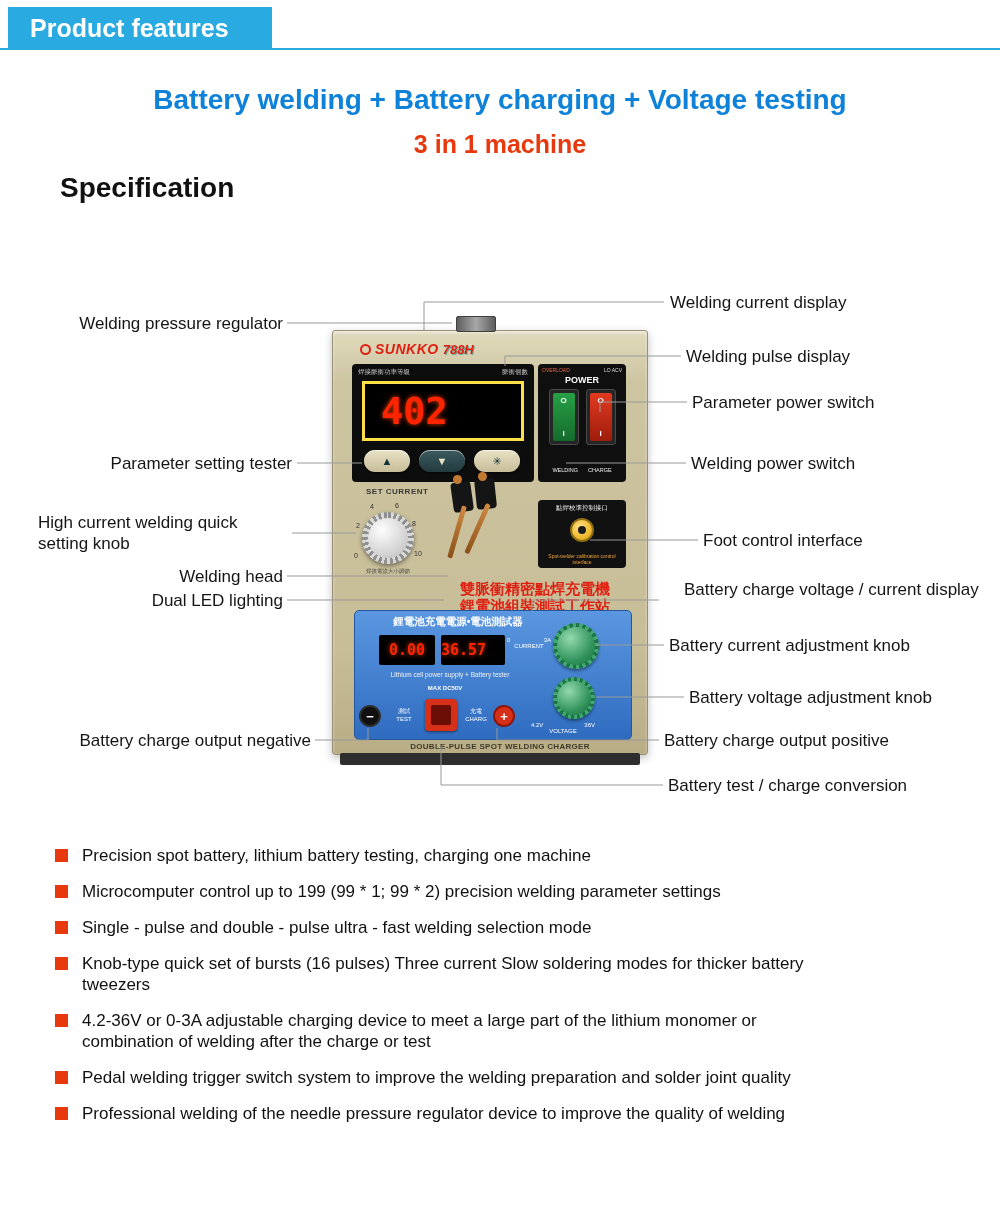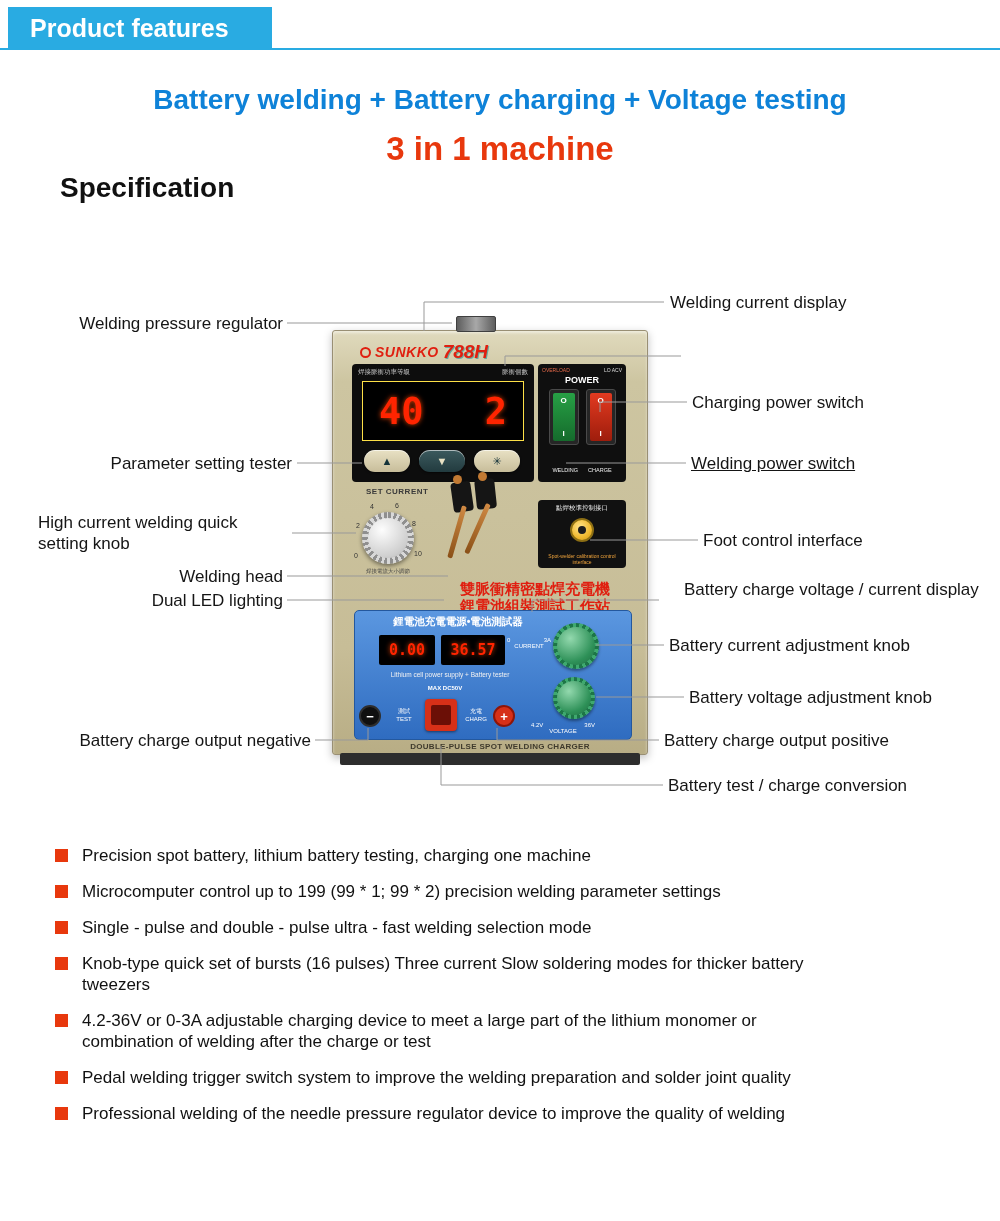--- a/index.html
+++ b/index.html
@@ -4,21 +4,21 @@
 <style>
   html,body{margin:0;padding:0;background:#fff;}
   body{font-family:"Liberation Sans",sans-serif;}
   .page{position:relative;width:1000px;height:1221px;margin:0 auto;background:#fff;overflow:hidden;}
 
   
   .banner{position:absolute;left:8px;top:7px;width:264px;height:43px;background:#29abe2;color:#fff;
           font-size:25px;font-weight:bold;line-height:43px;padding-left:22px;box-sizing:border-box;}
   .banner-rule{position:absolute;left:0;top:48px;width:1000px;height:2px;background:#29abe2;}
   .title-main{position:absolute;left:0;top:84px;width:1000px;text-align:center;font-size:28px;font-weight:bold;color:#0e82d8;margin:0;}
-  .title-sub{position:absolute;left:0;top:130px;width:1000px;text-align:center;font-size:33px;font-weight:bold;color:#e8380d;margin:0;}
+  .title-sub{position:absolute;left:0;top:130px;width:1000px;text-align:center;font-size:25px;font-weight:bold;color:#e8380d;margin:0;}
   .title-section{position:absolute;left:60px;top:172px;font-size:28px;font-weight:bold;color:#111;margin:0;}
 
   
   .machine{position:absolute;left:332px;top:316px;width:316px;height:452px;}
   .m{position:absolute;box-sizing:border-box;}
   .seg{font-family:"DejaVu Sans Mono",monospace;color:#ff2400;font-weight:bold;text-shadow:0 0 5px rgba(255,70,0,.85);}
   .pbtn{width:46px;height:22px;border-radius:11px;background:linear-gradient(#e8e1c4,#c7bd9a);
         display:flex;align-items:center;justify-content:center;color:#14333a;font-size:11px;
         box-shadow:0 1px 2px rgba(0,0,0,.55), inset 0 1px 0 rgba(255,255,255,.6);}
   .swt{width:30px;height:56px;background:#262626;border:1px solid #4a4a4a;border-radius:3px;padding:3px;box-sizing:border-box;}
@@ -64,30 +64,30 @@
 
     <div class="m" style="left:0;top:14px;width:316px;height:425px;border:1px solid #998f74;border-radius:3px;
                 background:linear-gradient(180deg,#e0dabd,#cdc5a1 12%,#c7bd97 75%,#b8ad85);
                 box-shadow:inset 0 2px 3px rgba(255,255,255,.5), 0 3px 8px rgba(0,0,0,.25);"></div>
 
     <div class="m" style="left:124px;top:0;width:40px;height:16px;background:linear-gradient(90deg,#5d5d5d,#a8a8a8,#5d5d5d);border:1px solid #3f3f3f;border-radius:2px;"></div>
 
     <div class="m" style="left:28px;top:25px;display:flex;align-items:center;gap:4px;">
       <span style="display:inline-block;width:11px;height:11px;border:2.5px solid #e01f10;border-radius:50%;box-sizing:border-box;"></span>
       <span style="font-size:14px;font-weight:bold;font-style:italic;color:#e01f10;letter-spacing:.5px;">SUNKKO</span>
-      <span style="font-size:19px;font-weight:bold;font-style:italic;color:#e01f10;text-shadow:1px 1px 0 rgba(40,150,150,.65);">788H</span>
+      <span style="font-size:13px;font-weight:bold;font-style:italic;color:#e01f10;text-shadow:1px 1px 0 rgba(40,150,150,.65);">788H</span>
     </div>
 
     <div class="m" style="left:20px;top:48px;width:182px;height:118px;background:#0d0d0d;border-radius:4px;">
       <div style="position:absolute;left:6px;right:6px;top:4px;display:flex;justify-content:space-between;font-size:6.5px;color:#c9c9c9;">
         <span>焊接脈衝功率等級</span>
         <span>脈衝個數</span>
       </div>
-      <div style="position:absolute;left:10px;top:17px;width:162px;height:60px;background:#000;border:1px solid #fde047;
-                  display:flex;align-items:center;justify-content:space-between;padding:0 16px;box-sizing:border-box;">
+      <div style="position:absolute;left:10px;top:17px;width:162px;height:60px;background:#000;border:3px solid #fde047;
+                  display:flex;align-items:center;justify-content:flex-start;padding:0 16px;box-sizing:border-box;">
         <span class="seg" style="font-size:37px;">40</span>
         <span class="seg" style="font-size:37px;">2</span>
       </div>
       <div style="position:absolute;left:12px;top:86px;display:flex;gap:9px;">
         <div class="pbtn">
           <span>▲</span>
           </div>
         <div class="pbtn" style="background:linear-gradient(#3c5a5e,#223b3f);color:#e8e1c4;">
           <span>▼</span>
           </div>
@@ -155,21 +155,21 @@
       <div>雙脈衝精密點焊充電機</div>
       <div>鋰電池組裝測試工作站</div>
     </div>
 
     <div class="m" style="left:22px;top:294px;width:278px;height:130px;border-radius:5px;border:1px solid #24589e;
                 background:linear-gradient(180deg,#5b97e0,#2f6cc0);">
       <div style="position:absolute;left:8px;top:4px;width:190px;text-align:center;font-size:10.5px;font-weight:bold;color:#fff;">鋰電池充電電源•電池測試器</div>
       <div style="position:absolute;left:24px;top:24px;width:56px;height:30px;background:#000;border-radius:2px;display:flex;align-items:center;justify-content:center;">
         <span class="seg" style="font-size:15px;">0.00</span>
       </div>
-      <div style="position:absolute;left:86px;top:24px;width:64px;height:30px;background:#000;border-radius:2px;display:flex;align-items:center;justify-content:center;">
+      <div style="position:absolute;left:86px;top:24px;width:64px;height:30px;background:#000;border-radius:2px;display:flex;align-items:center;">
         <span class="seg" style="font-size:15px;">36.57</span>
       </div>
       <div style="position:absolute;left:10px;top:60px;width:170px;text-align:center;font-size:6.5px;color:#f2f2f2;">Lithium cell power supply + Battery tester</div>
       <div style="position:absolute;left:30px;top:74px;width:120px;text-align:center;font-size:6px;font-weight:bold;color:#fff;">MAX DC50V</div>
 
       <div class="term" style="position:absolute;left:4px;top:94px;width:22px;height:22px;background:#101010;border:2px solid #2e2e2e;box-sizing:border-box;">
         <span>−</span>
       </div>
       <div style="position:absolute;left:34px;top:96px;width:30px;text-align:center;font-size:6px;line-height:8px;color:#fff;">
         <div>測試</div>
@@ -234,22 +234,23 @@
   </svg>
 
   <div class="co l" style="left:15px;top:313px;width:268px;">Welding pressure regulator</div>
   <div class="co l" style="left:24px;top:453px;width:268px;">Parameter setting tester</div>
   <div class="co" style="left:38px;top:512px;width:250px;">High current welding quick setting knob</div>
   <div class="co l" style="left:15px;top:566px;width:268px;">Welding head</div>
   <div class="co l" style="left:15px;top:590px;width:268px;">Dual LED lighting</div>
   <div class="co l" style="left:15px;top:730px;width:296px;">Battery charge output negative</div>
 
   <div class="co" style="left:670px;top:292px;width:300px;">Welding current display</div>
-  <div class="co" style="left:692px;top:392px;width:300px;">Charging power switch</div>
-  <div class="co" style="left:691px;top:453px;width:300px;text-decoration:underline;">Welding power switch</div>
+  <div class="co" style="left:686px;top:346px;width:300px;">Welding pulse display</div>
+  <div class="co" style="left:692px;top:392px;width:300px;">Parameter power switch</div>
+  <div class="co" style="left:691px;top:453px;width:300px;">Welding power switch</div>
   <div class="co" style="left:703px;top:530px;width:290px;">Foot control interface</div>
   <div class="co" style="left:664px;top:579px;width:300px;margin-left:20px;">Battery charge voltage / current display</div>
   <div class="co" style="left:669px;top:635px;width:310px;">Battery current adjustment knob</div>
   <div class="co" style="left:689px;top:687px;width:310px;">Battery voltage adjustment knob</div>
   <div class="co" style="left:664px;top:730px;width:310px;">Battery charge output positive</div>
   <div class="co" style="left:668px;top:775px;width:310px;">Battery test / charge conversion</div>
 
   <div class="features">
     <div class="feat">
       <span class="bullet"></span>

